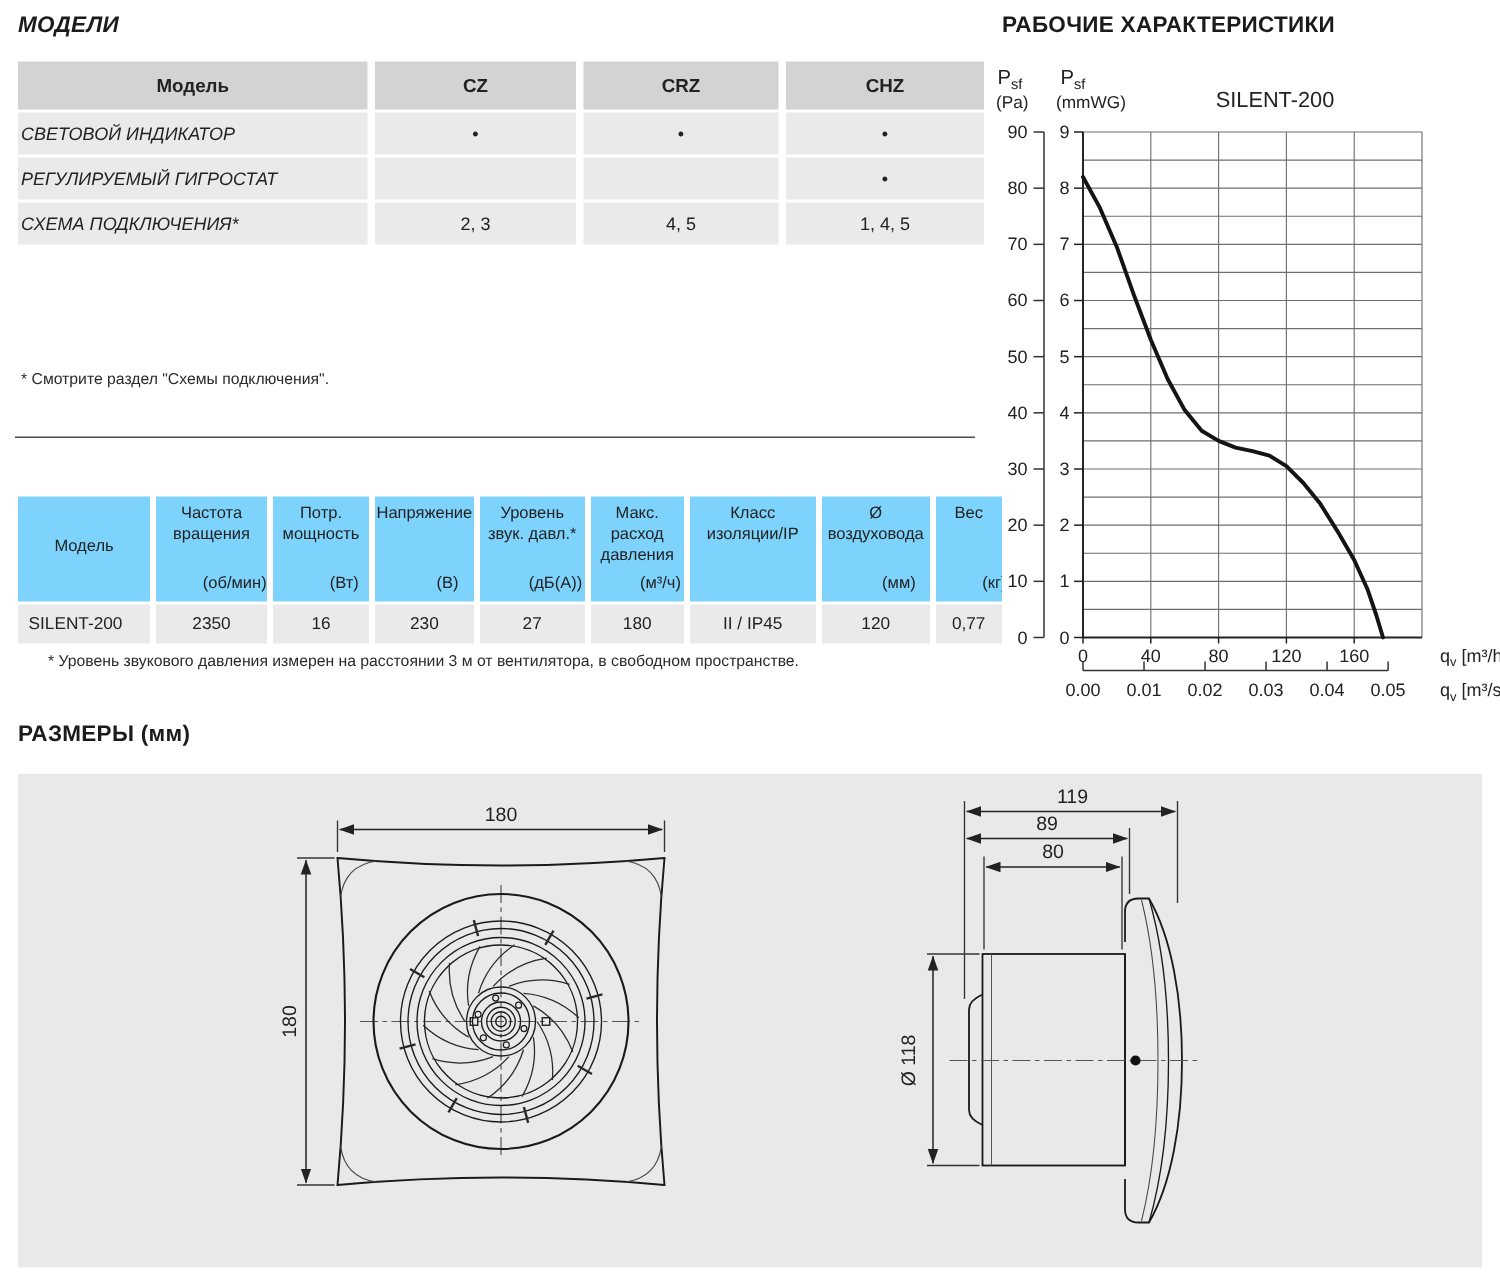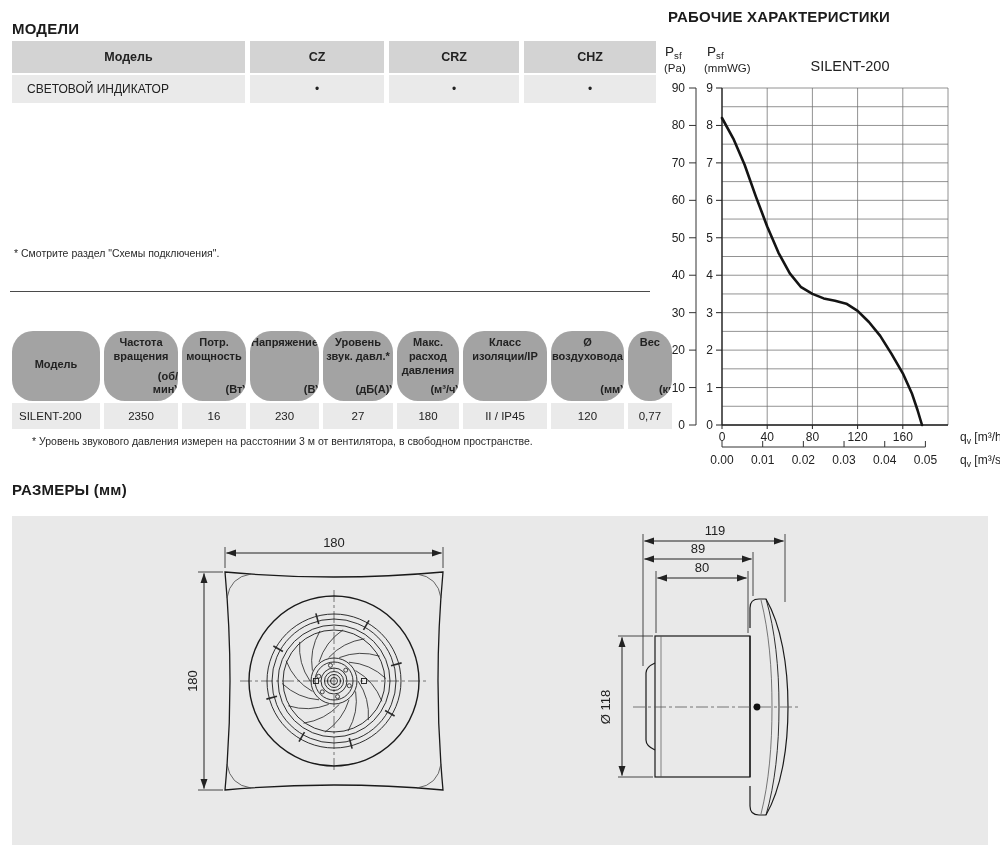--- a/index.html
+++ b/index.html
@@ -4,56 +4,68 @@
 <style>
   html,body{margin:0;padding:0;background:#fff;}
   .page{position:relative;width:1000px;height:854px;background:#fff;
         font-family:"Liberation Sans",sans-serif;color:#222;overflow:hidden;}
   .h1{position:absolute;font-size:15px;font-weight:700;color:#1b1b1b;letter-spacing:.2px;white-space:nowrap;}
   .footnote{position:absolute;font-size:10.5px;color:#2a2a2a;white-space:nowrap;}
   table{border-collapse:separate;position:absolute;table-layout:fixed;}
   #models-table{left:7px;top:39px;border-spacing:5px 2px;}
   #models-table td{height:26px;font-size:12px;background:#eaeaea;vertical-align:middle;overflow:hidden;white-space:nowrap;}
   #models-table tr.head td{background:#d3d3d3;font-weight:700;text-align:center;height:30px;font-size:12.5px;}
-  #models-table td.lbl{padding-left:15px;}
+  #models-table td.lbl{padding-left:2px;font-style:italic;}
   #models-table td.val{text-align:center;}
   .dot{font-size:16px;line-height:1;}
   #tech-table{left:8px;top:329px;border-spacing:4px 2px;}
   #tech-table td{background:#eaeaea;font-size:11px;overflow:hidden;}
-  #tech-table td.th{background:#a3a3a3;font-weight:700;text-align:center;vertical-align:top;height:62px;position:relative;padding:5px 1px 3px;line-height:1.25;border-radius:21px;}
+  #tech-table td.th{background:#7dd3fc;font-weight:400;text-align:center;vertical-align:top;height:62px;position:relative;padding:5px 1px 3px;line-height:1.25;}
   #tech-table td.th.mid{vertical-align:middle;padding-top:0;}
-  #tech-table td.th .unit{position:absolute;left:0;right:0;bottom:4px;text-align:right;padding-left:31px;}
+  #tech-table td.th .unit{position:absolute;left:0;right:0;bottom:4px;text-align:center;padding-left:31px;}
   #tech-table td.data{height:24px;font-size:11.5px;text-align:center;vertical-align:middle;white-space:nowrap;}
   #tech-table td.data.first{text-align:left;padding-left:7px;}
   .divider{position:absolute;height:1px;background:#4a4a4a;}
   .panel{position:absolute;background:#e9e9e9;}
   svg{position:absolute;overflow:visible;}
   svg text{font-family:"Liberation Sans",sans-serif;fill:#222;}
   .chart-head{left:668px;top:8px;text-align:right;}
 </style>
 </head>
 <body>
 
 <div class="page">
 
-  <div class="h1" style="left:12px;top:20px;">МОДЕЛИ</div>
+  <div class="h1" style="left:12px;top:8px;font-style:italic;">МОДЕЛИ</div>
 
   <table id="models-table">
     <tbody>
         <tr class="head">
       <td style="width:231px">Модель</td>
       <td style="width:132px">CZ</td>
       <td style="width:128px">CRZ</td>
       <td style="width:130px">CHZ</td>
     </tr>
     <tr>
       <td class="lbl">СВЕТОВОЙ ИНДИКАТОР</td>
       <td class="val dot">•</td>
       <td class="val dot">•</td>
       <td class="val dot">•</td>
+    </tr>
+    <tr>
+      <td class="lbl">РЕГУЛИРУЕМЫЙ ГИГРОСТАТ</td>
+      <td class="val dot"></td>
+      <td class="val dot"></td>
+      <td class="val dot">•</td>
+    </tr>
+    <tr>
+      <td class="lbl">СХЕМА ПОДКЛЮЧЕНИЯ*</td>
+      <td class="val">2, 3</td>
+      <td class="val">4, 5</td>
+      <td class="val">1, 4, 5</td>
     </tr>
   </tbody>
     </table>
 
   <div class="footnote" style="left:14px;top:247px;">* Смотрите раздел "Схемы подключения".</div>
 
   <div class="divider" style="left:10px;top:291px;width:640px;"></div>
 
 
   <table id="tech-table">

